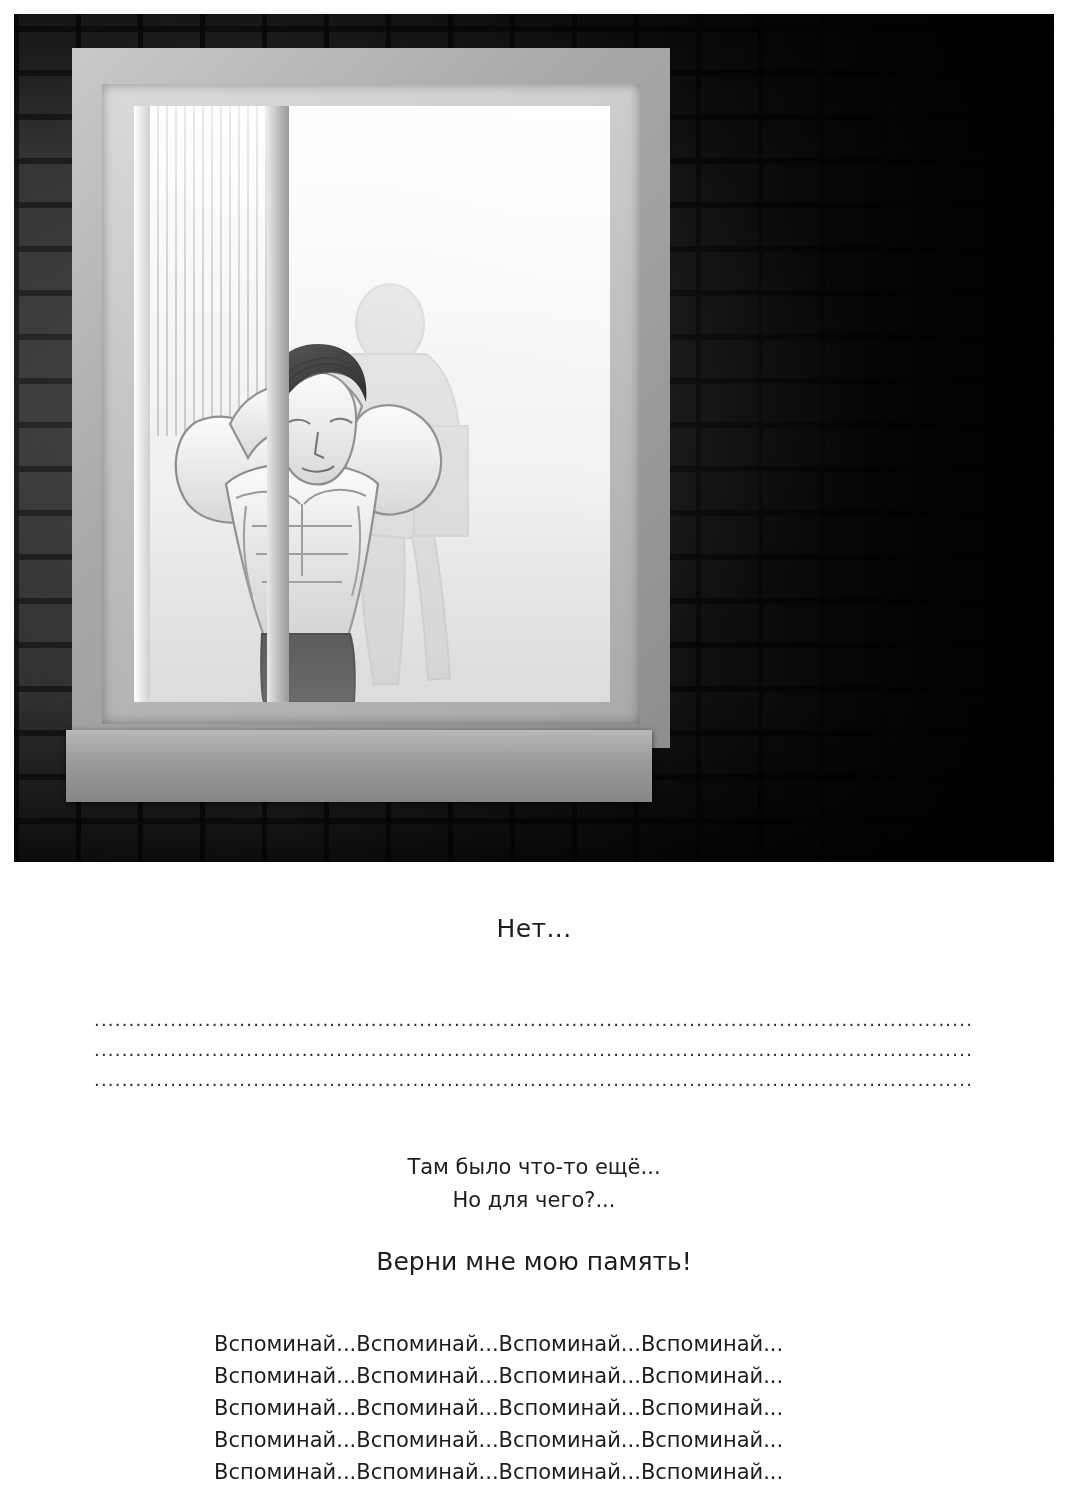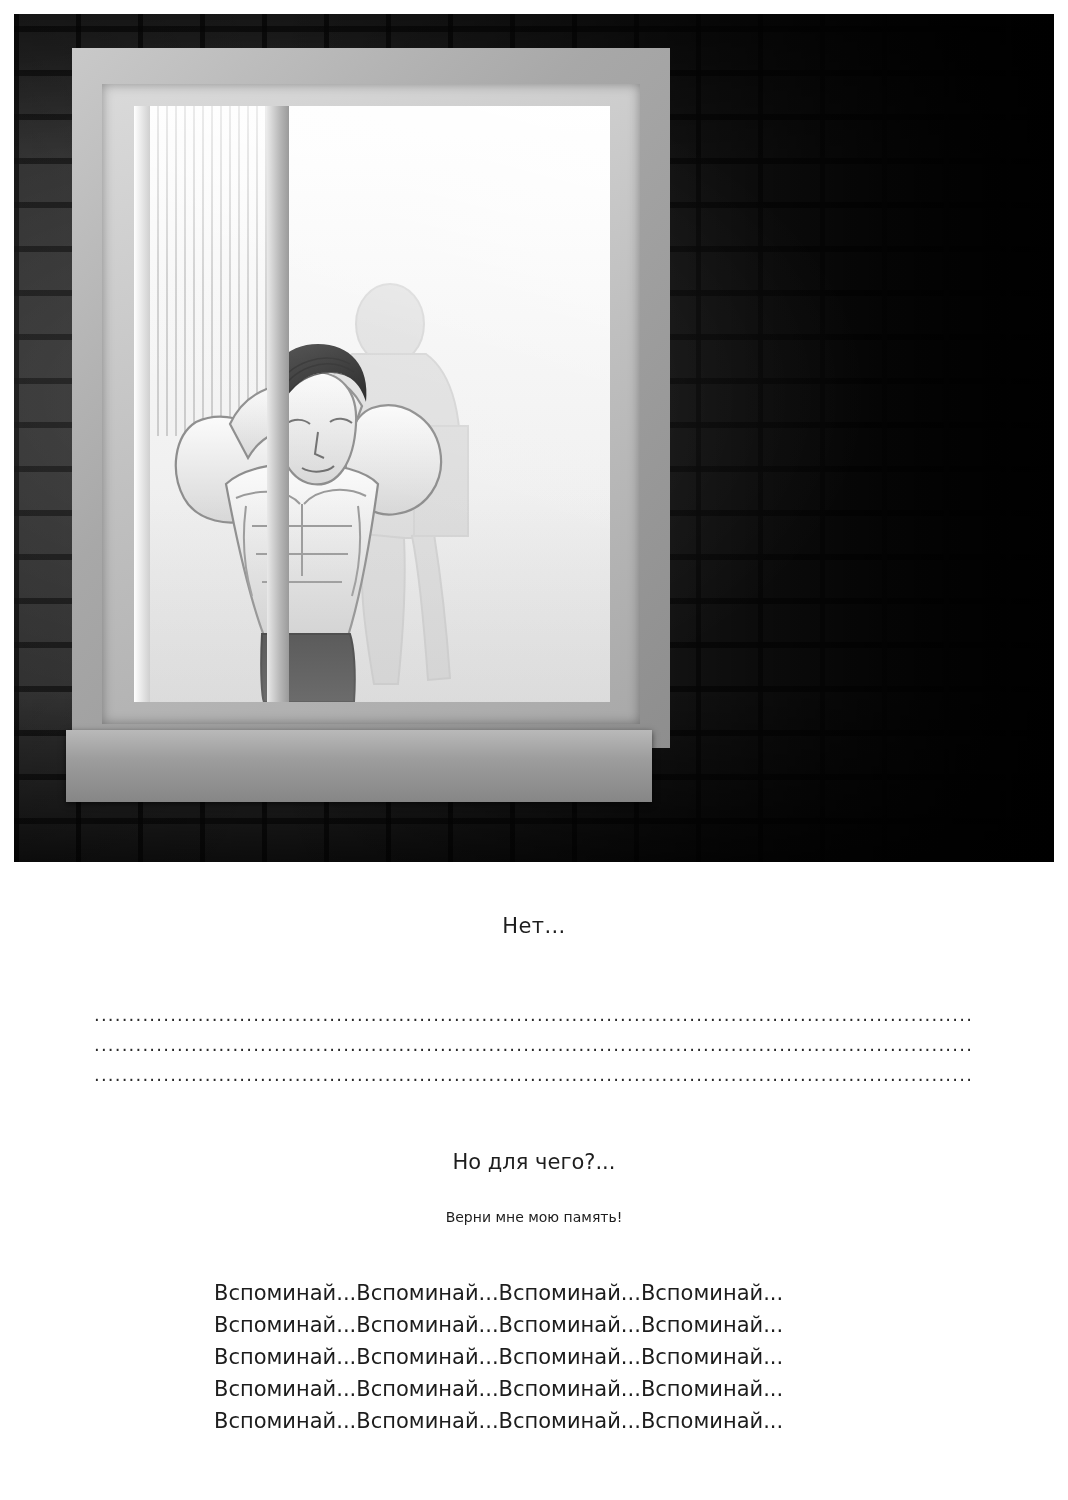--- a/index.html
+++ b/index.html
@@ -177,21 +177,21 @@
   }
 
   
   .textblock {
     width: 1040px;
     margin: 0 auto;
     padding-top: 34px;
     text-align: center;
   }
   .line-nope {
-    font-size: 21px;
+    font-size: 25px;
     letter-spacing: .4px;
     color: #1d1d1d;
     margin: 18px 0 0 0;
   }
   .dots-group {
     margin: 62px auto 0 auto;
     width: 880px;
   }
   .dots-row {
     font-size: 18px;
@@ -204,21 +204,21 @@
   }
   .stanza {
     margin-top: 56px;
     line-height: 33px;
     font-size: 21px;
     color: #1d1d1d;
   }
   .stanza .l { display: block; }
   .shout {
     margin-top: 30px;
-    font-size: 14px;
+    font-size: 25px;
     color: #1d1d1d;
   }
   .chant {
     margin: 52px auto 0 auto;
     width: 640px;
     text-align: left;
     font-size: 21px;
     line-height: 32px;
     color: #1d1d1d;
   }
@@ -316,20 +316,21 @@
 
     <p class="line-nope">Нет...</p>
 
     <div class="dots-group">
       <div class="dots-row">..........................................................................................................................................................</div>
       <div class="dots-row">..........................................................................................................................................................</div>
       <div class="dots-row">..........................................................................................................................................................</div>
     </div>
 
     <div class="stanza">
+      <span class="l">Там было что-то ещё...</span>
       <span class="l">Но для чего?...</span>
     </div>
 
     <div class="shout">Верни мне мою память!</div>
 
     <div class="chant">
       <span class="c">Вспоминай...Вспоминай...Вспоминай...Вспоминай...</span>
       <span class="c">Вспоминай...Вспоминай...Вспоминай...Вспоминай...</span>
       <span class="c">Вспоминай...Вспоминай...Вспоминай...Вспоминай...</span>
       <span class="c">Вспоминай...Вспоминай...Вспоминай...Вспоминай...</span>

